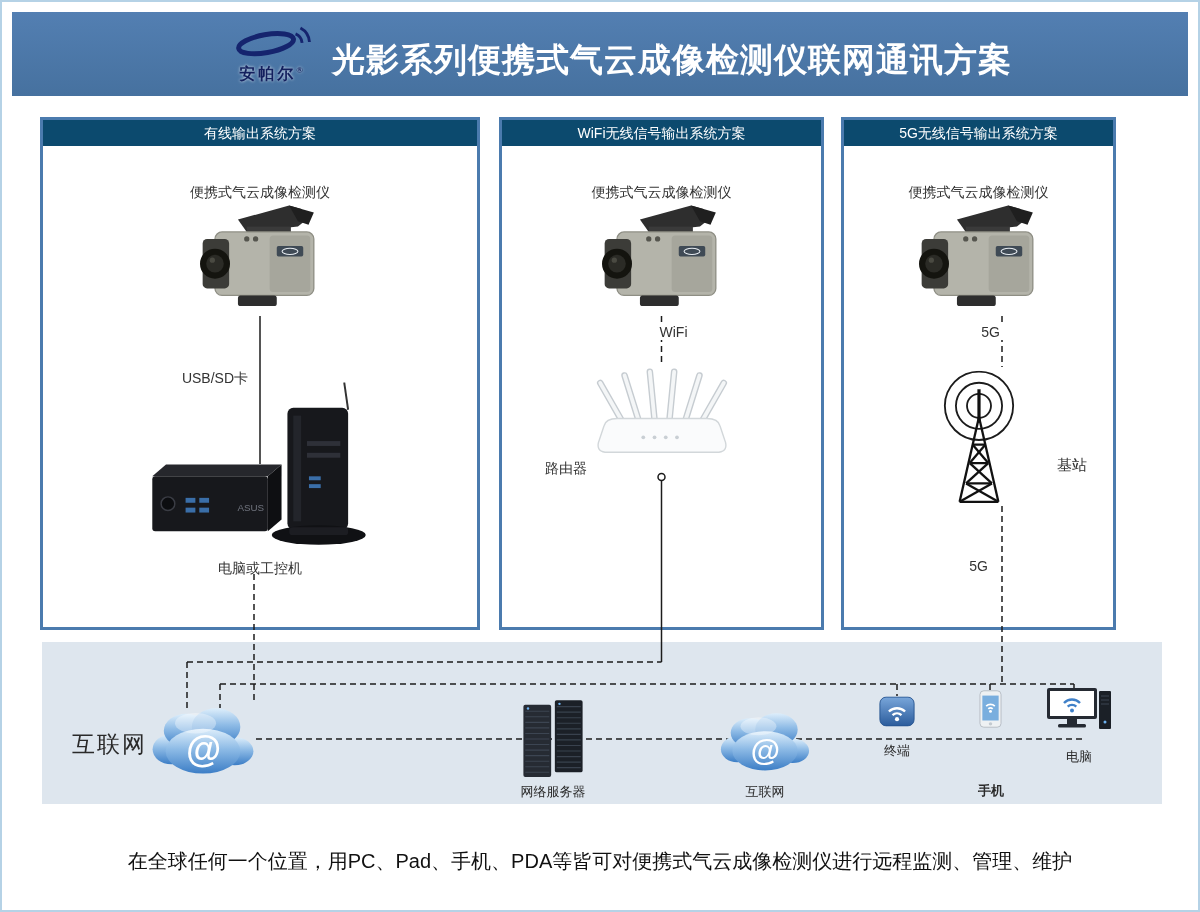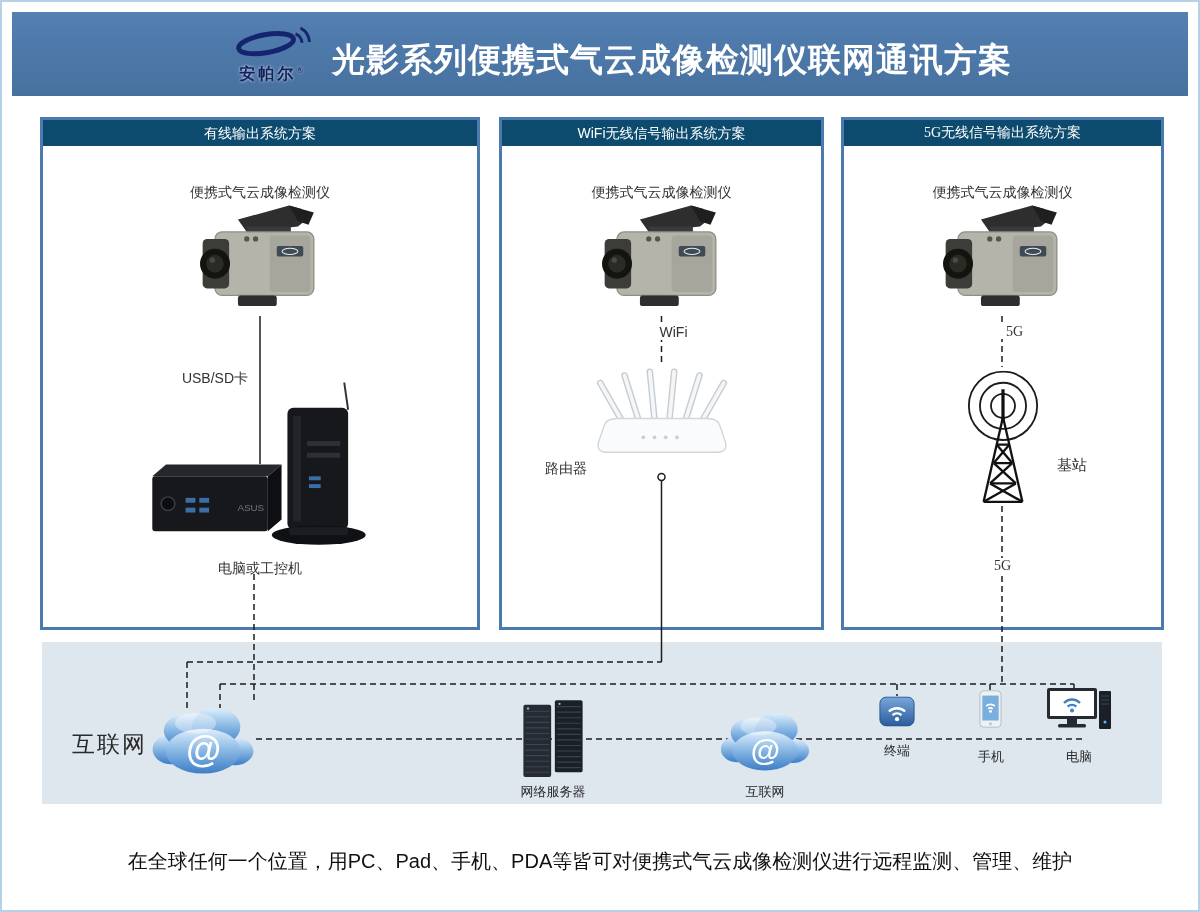--- a/index.html
+++ b/index.html
@@ -11,21 +11,21 @@
   .header{position:absolute;left:10px;top:10px;width:1176px;height:84px;background:linear-gradient(180deg,#537fb2,#46719f);}
   .logo{position:absolute;left:203px;top:12px;width:112px;text-align:center;font-family:Liberation Serif, serif;}
   .logo-text{font-size:16px;font-weight:bold;color:#13205e;letter-spacing:3px;text-shadow:0 0 3px rgba(255,255,255,.85);}
   .logo-reg{font-size:9px;vertical-align:super;letter-spacing:0;}
   .title{position:absolute;left:305px;top:26px;width:710px;text-align:center;font-size:33px;font-weight:bold;color:#fff;letter-spacing:1px;}
 
   
   .panel{position:absolute;top:115px;height:513px;border:3px solid #4b7bae;background:#fff;}
   .panel-1{left:38px;width:440px;}
   .panel-2{left:497px;width:325px;}
-  .panel-3{left:839px;width:323px;font-family:Liberation Serif, serif;}
+  .panel-3{left:839px;width:275px;}
   .panel-title{height:26px;line-height:26px;background:#0c4a6e;color:#fff;font-size:14px;text-align:center;}
   .device-label{position:absolute;top:64px;left:0;width:100%;text-align:center;font-size:14px;}
   .camera{position:absolute;top:80px;left:50%;transform:translateX(-50%);width:150px;height:115px;z-index:3;}
   .link-label{position:absolute;top:204px;left:0;width:100%;text-align:center;font-size:14px;z-index:3;padding-left:24px;}
   .link-label span{background:#fff;padding:0 5px;}
   .usb-label{position:absolute;top:250px;left:0;width:205px;text-align:right;font-size:14px;z-index:3;}
   .computers{position:absolute;top:262px;left:50%;transform:translateX(-50%);width:235px;height:172px;z-index:3;}
   .p1-node-label{position:absolute;top:440px;left:0;width:100%;text-align:center;font-size:14px;z-index:3;}
   .router{position:absolute;top:248px;left:50%;transform:translateX(-50%);width:150px;height:88px;z-index:3;}
   .p2-node-label{position:absolute;top:340px;left:0;width:100%;text-align:left;font-size:14px;z-index:3;padding-left:43px;}
@@ -44,21 +44,21 @@
   .cloud-1 .cloud-at{font-size:36px;}
   .cloud-2 .cloud-at{font-size:30px;}
   .server{left:514px;top:694px;width:74px;height:86px;}
   .terminal{left:877px;top:694px;width:36px;height:31px;}
   .phone{left:977px;top:687px;width:23px;height:40px;}
   .computer{left:1045px;top:686px;width:64px;height:44px;}
   .strip-label{position:absolute;z-index:3;font-size:13px;color:#2a2a2a;text-align:center;width:110px;}
   .server-label{left:496px;top:781px;}
   .cloud2-label{left:708px;top:781px;}
   .terminal-label{left:840px;top:740px;}
-  .phone-label{left:934px;top:746px;}
+  .phone-label{left:934px;top:780px;font-weight:bold;}
   .computer-label{left:1022px;top:746px;}
 
   .overlay{position:absolute;left:0;top:0;width:1200px;height:912px;z-index:2;pointer-events:none;}
 
   .footer-caption{position:absolute;left:0;top:846px;width:100%;text-align:center;font-size:20px;color:#111;}
 </style>
 </head>
 <body>
 
 <div class="page">

